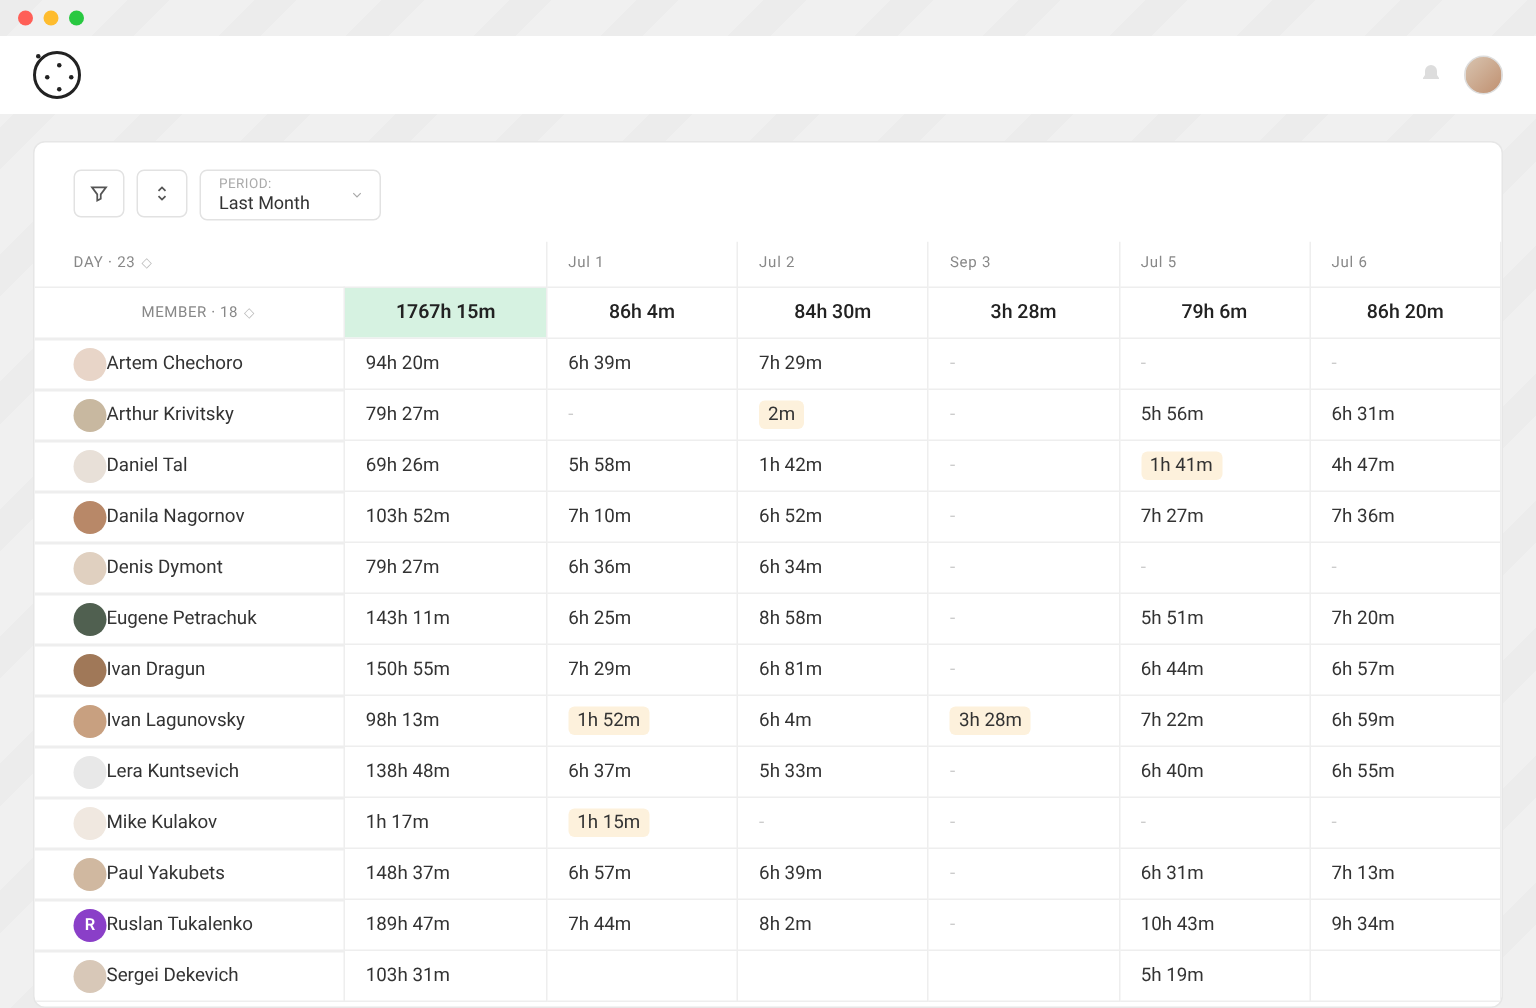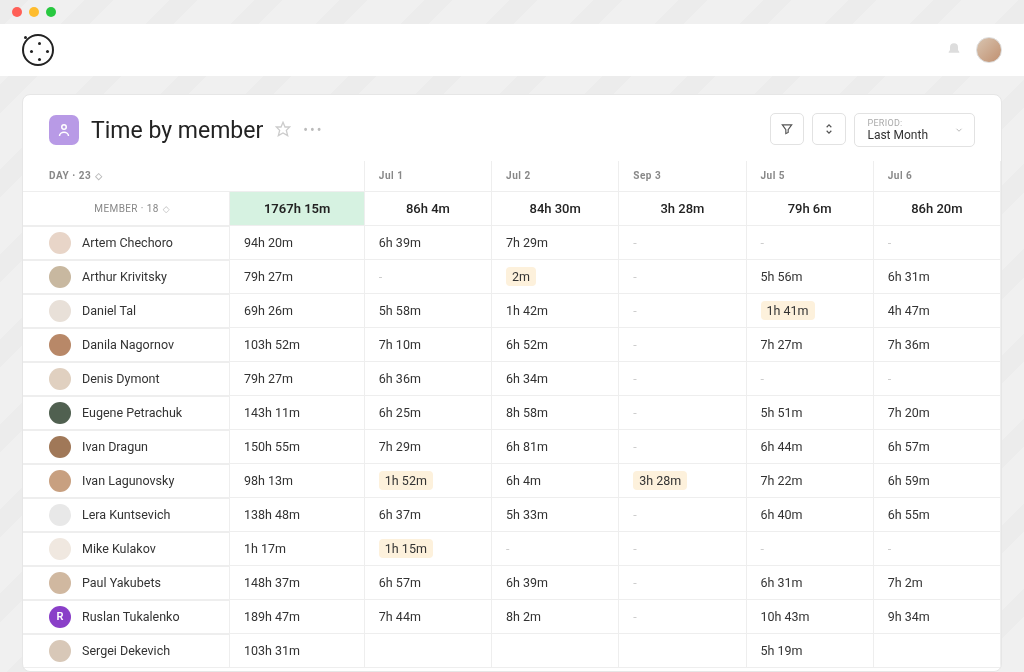--- a/index.html
+++ b/index.html
@@ -119,37 +119,37 @@
     overflow: hidden;
     text-overflow: ellipsis;
   }
   th:first-child, td:first-child { border-left:none; padding-left: 26px;}
   thead th {
     font-weight: 400; font-size: 12px; color:#555;
     height: 34px; border-top:none;
   }
   .meta-row th {
     font-size: 10px; color:#888; letter-spacing: 0.5px;
-    height: 30px; font-weight:700;
+    height: 30px; font-weight:400;
   }
   .sort-caret { font-size:9px; color:#bbb; margin-left:4px;}
   .totals-row td {
     height: 34px; font-size:13px; font-weight:500; color:#222;text-align:center;
   }
   .totals-row td:first-child {
     font-size:10px; color:#888; letter-spacing:0.4px; font-weight:400;
   }
   .totals-row td.grand-total {
     background:#d6f2e1; font-weight:600;
   }
   tbody tr.member-row td {
     height: 34px; font-size: 12.5px; color:#333;
   }
   tbody tr.member-row td.name-cell {
-    display:flex; align-items:center; gap:11px; height:34px;
+    display:flex; align-items:center; gap:0; height:34px;
     border-right:1px solid #eee;
   }
   .mem-avatar {
     width:22px; height:22px; border-radius:50%;
     display:flex; align-items:center; justify-content:center;
     font-size:11px; color:#fff; font-weight:600;
     flex-shrink:0;
   }
   .dash { color:#ccc; }
   .hl {
@@ -176,35 +176,20 @@
       <svg viewBox="0 0 24 24" fill="#ddd">
           <path d="M12 2a6 6 0 00-6 6v4l-2 3v1h16v-1l-2-3V8a6 6 0 00-6-6z"></path>
         </svg>
     </span>
     <span class="avatar-sm"></span>
   </div>
 </div>
 
 <div class="page">
   <div class="page-header">
-    <div class="page-title-wrap">
-      <span class="title-icon">
-        <svg viewBox="0 0 24 24" fill="none" stroke="#fff" stroke-width="2">
-            <circle cx="12" cy="8" r="3"></circle>
-            <path d="M6 20c0-3 3-5 6-5s6 2 6 5"></path>
-          </svg>
-      </span>
-      <h1>Time by member</h1>
-      <span class="star-icon">
-        <svg viewBox="0 0 24 24">
-            <polygon points="12 2 15 9 22 9 17 14 19 22 12 18 5 22 7 14 2 9 9 9"></polygon>
-          </svg>
-      </span>
-      <span class="dots-icon">•••</span>
-    </div>
     <div class="header-controls">
       <div class="ctrl-btn">
         <svg viewBox="0 0 24 24">
             <path d="M4 5h16l-6 8v5l-4 2v-7L4 5z"></path>
           </svg>
       </div>
       <div class="ctrl-btn">
         <svg viewBox="0 0 24 24">
             <path d="M8 9l4-4 4 4M8 15l4 4 4-4"></path>
           </svg>
@@ -377,21 +362,21 @@
           <tr class="member-row">
             <td class="name-cell">
               <span class="mem-avatar" style="background: rgb(208, 184, 160);"></span>
               <span>Paul Yakubets</span>
             </td>
             <td class="total-col">148h 37m</td>
             <td>6h 57m</td>
             <td>6h 39m</td>
             <td><span class="dash">-</span></td>
             <td>6h 31m</td>
-            <td>7h 2m</td>
+            <td>7h 13m</td>
           </tr>
           <tr class="member-row">
             <td class="name-cell">
               <span class="mem-avatar" style="background: rgb(138, 63, 200);">R</span>
               <span>Ruslan Tukalenko</span>
             </td>
             <td class="total-col">189h 47m</td>
             <td>7h 44m</td>
             <td>8h 2m</td>
             <td><span class="dash">-</span></td>

